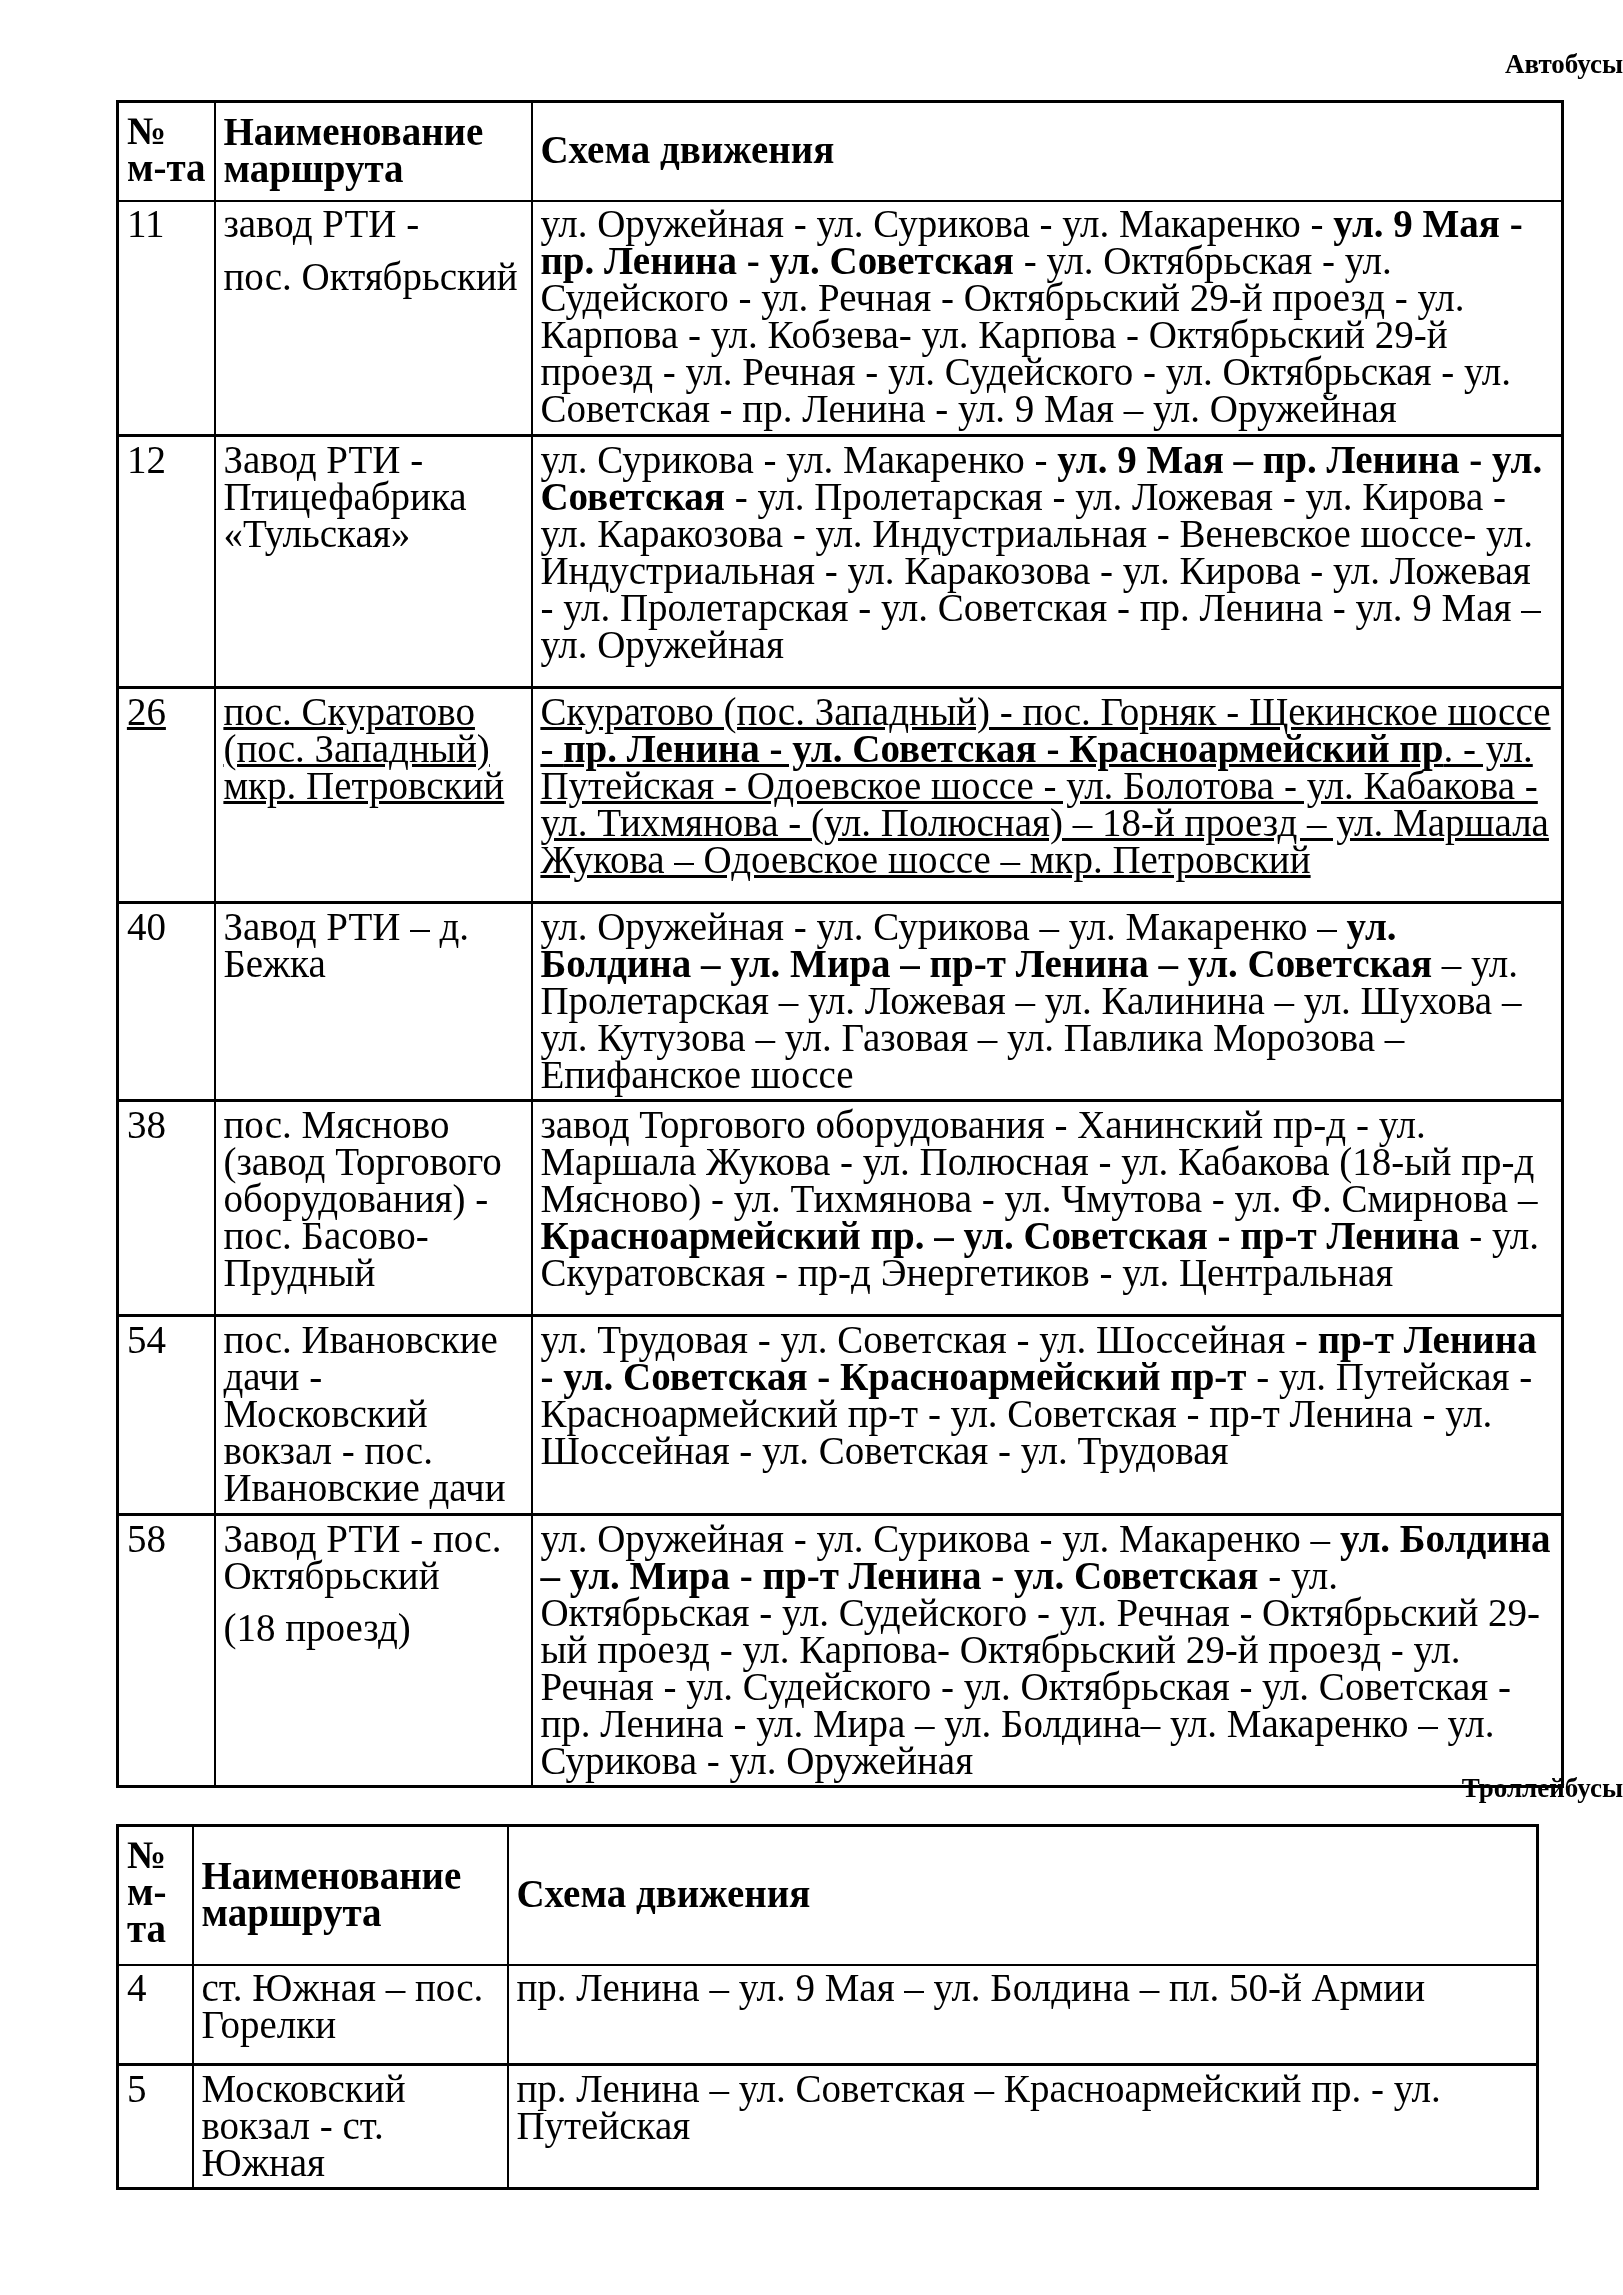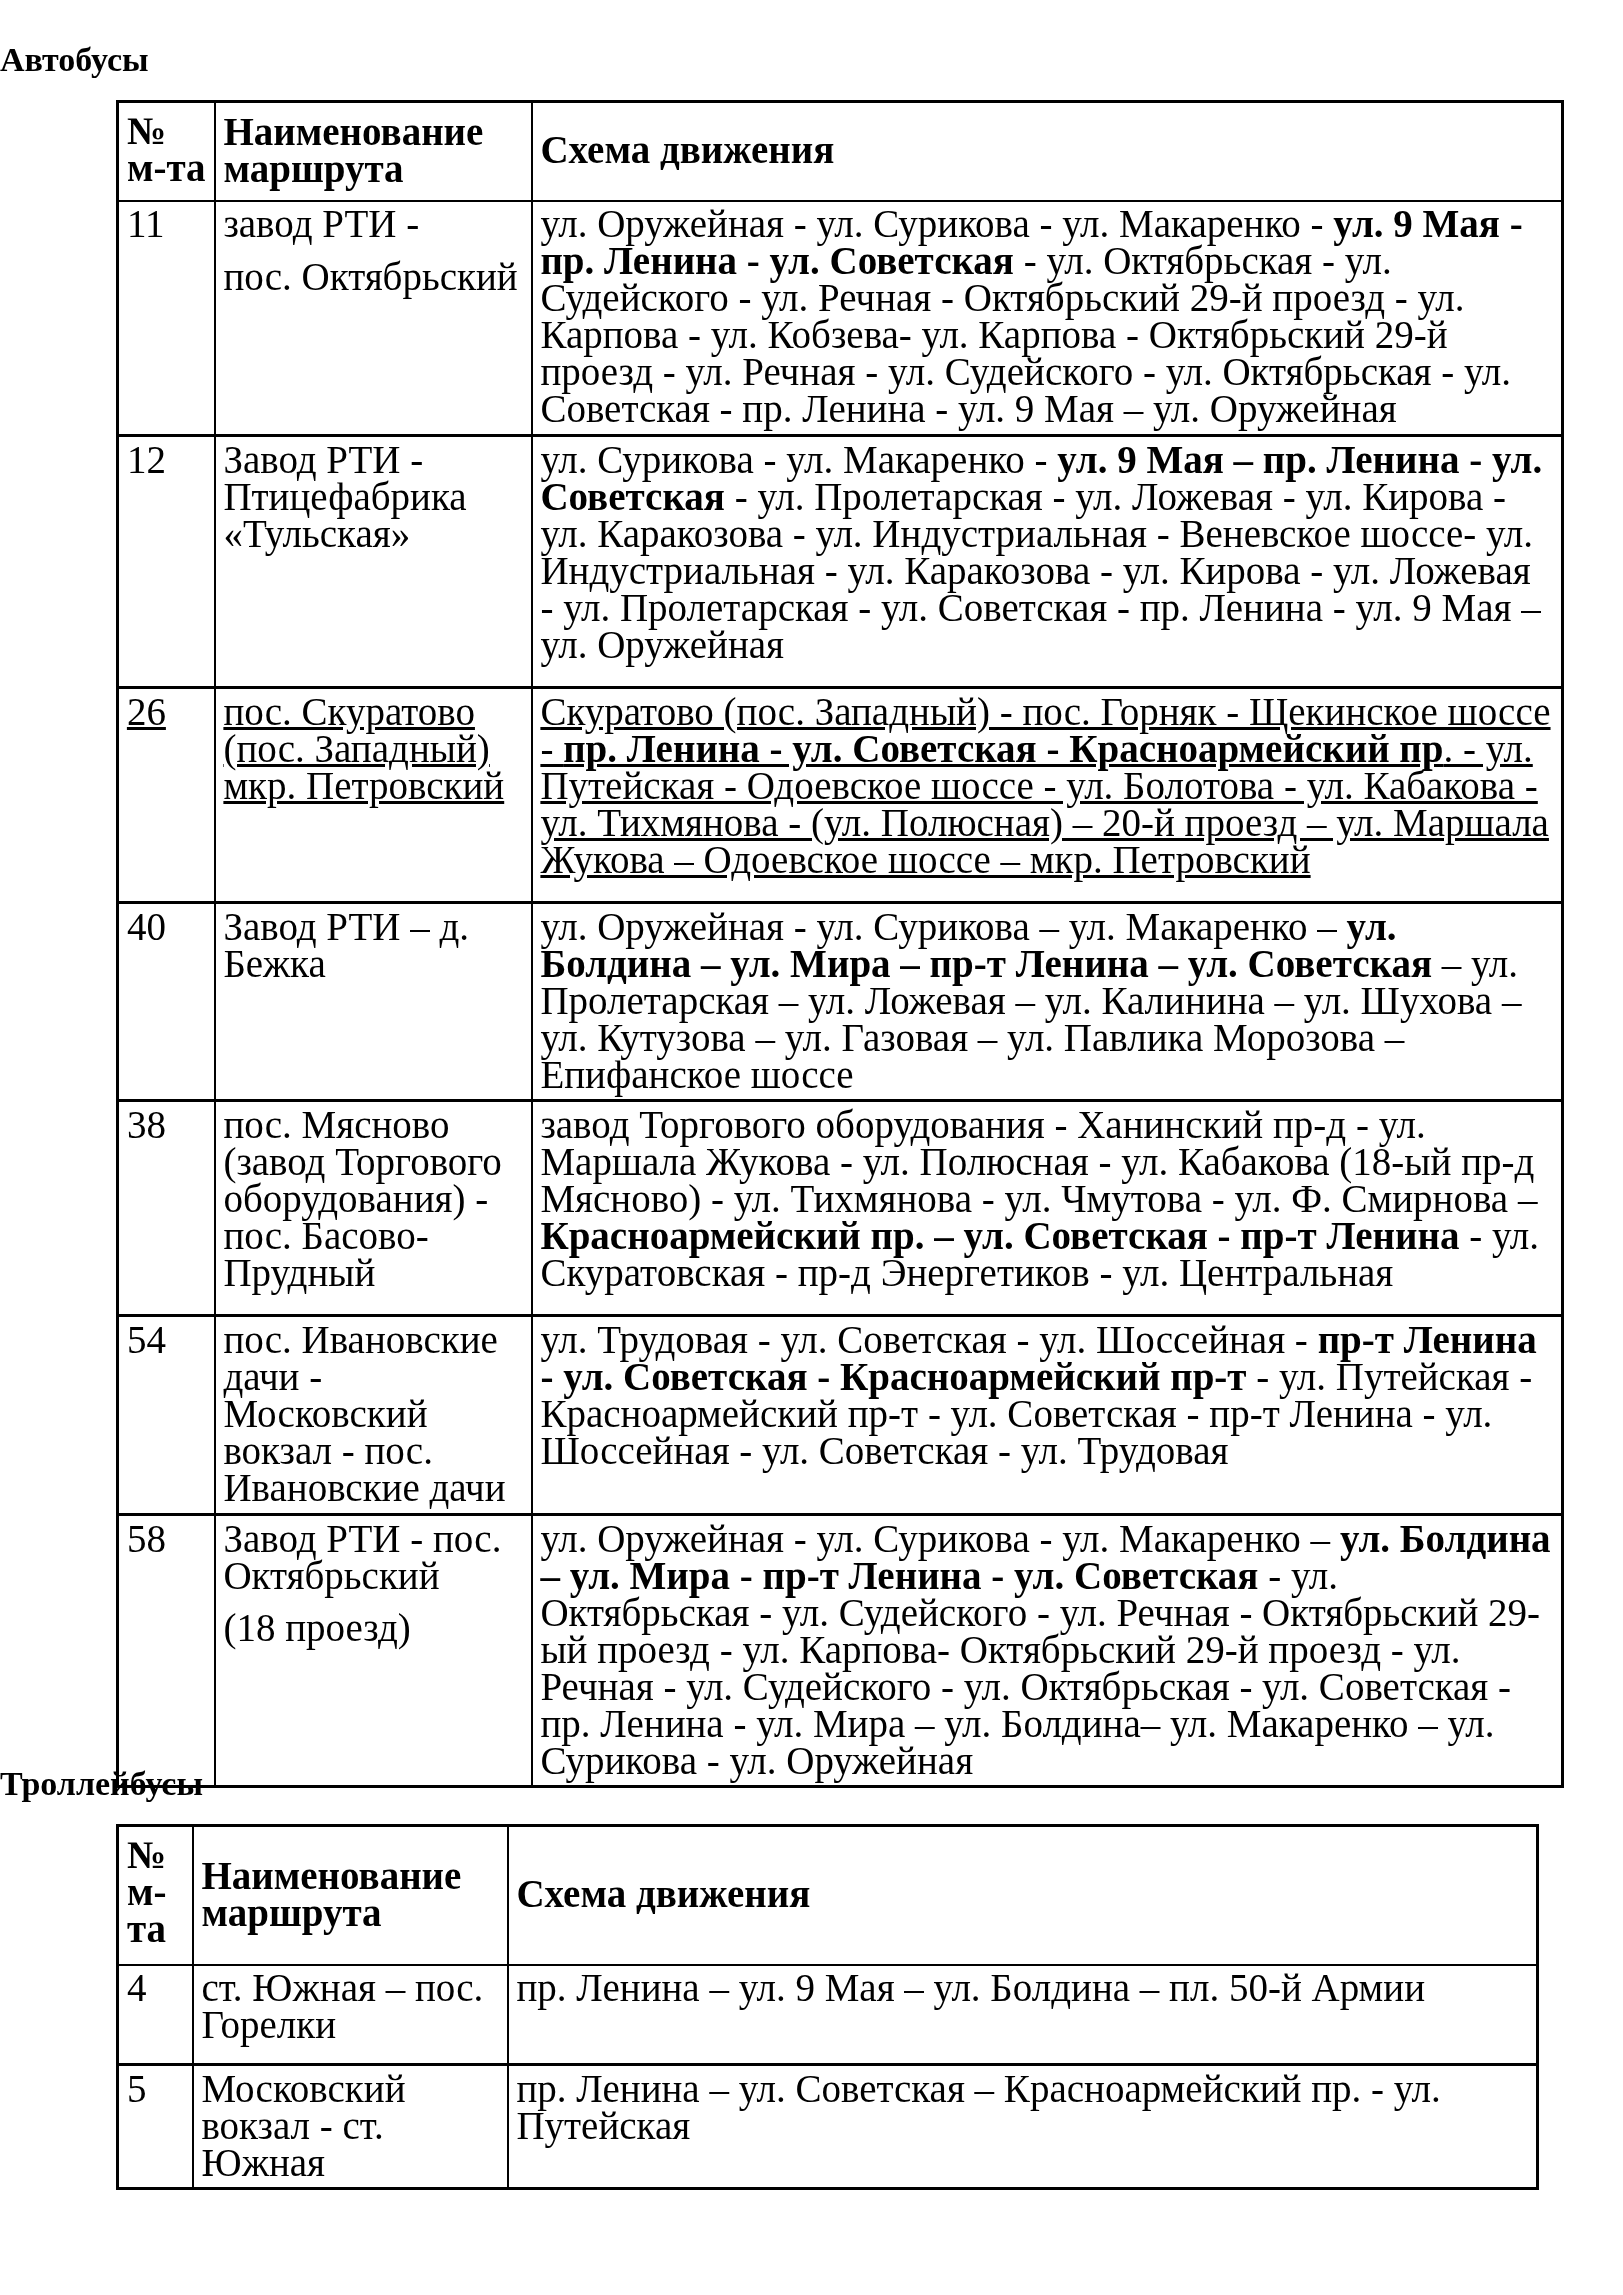--- a/index.html
+++ b/index.html
@@ -1,19 +1,19 @@
 <!DOCTYPE html>
 <html style="font-size:10.5px"><head>
 <meta charset="utf-8">
 <style>
   html, body { margin:0; padding:0; background:#ffffff; }
   body { width:1623px; height:2295px; position:relative; overflow:hidden;
          font-family:"Liberation Serif", serif; color:#000; }
-  .section-title { position:absolute; left:0; width:1623px; text-align:left;
-         font-weight:bold; font-size:34px; }
+  .section-title { position:absolute; left:0; width:1623px; text-align:right;
+         font-weight:bold; font-size:27px;margin-top:8px; }
   table { position:absolute; border-collapse:collapse; table-layout:fixed;
           font-size:39px; line-height:37px; }
   td, th { border:2px solid #000; vertical-align:top; padding:3.9px 7.9px 6.5px 7.9px;
            text-align:left; font-weight:normal; }
   th { font-weight:bold; vertical-align:middle; }
   tr.hdr th.num { vertical-align:top; padding-top:9.2px; }
   tr + tr td { border-top:3.9px solid #000; }
   table { border:3.3px solid #000; }
   .b { font-weight:bold; }
   .nm-line { display:block; }
@@ -58,21 +58,21 @@
         </td>
         <td><span>ул. Сурикова - ул. Макаренко - </span><span class="b">ул. 9 Мая – пр. Ленина - ул. Советская</span><span> - ул. Пролетарская - ул. Ложевая - ул. Кирова - ул. Каракозова - ул. Индустриальная - Веневское шоссе- ул. Индустриальная - ул. Каракозова - ул. Кирова - ул. Ложевая - ул. Пролетарская - ул. Советская - пр. Ленина - ул. 9 Мая – ул. Оружейная</span></td>
       </tr>
       <tr style="height: 215px; text-decoration: underline;">
         <td>26</td>
         <td>
           <span class="nm-line">пос. Скуратово</span>
           <span class="nm-line">(пос. Западный)</span>
           <span class="nm-line">мкр. Петровский</span>
         </td>
-        <td><span>Скуратово (пос. Западный) - пос. Горняк - Щекинское шоссе - </span><span class="b">пр. Ленина - ул. Советская - Красноармейский пр</span><span>. - ул. Путейская - Одоевское шоссе - ул. Болотова - ул. Кабакова - ул. Тихмянова - (ул. Полюсная) – 20-й проезд – ул. Маршала Жукова – Одоевское шоссе – мкр. Петровский</span></td>
+        <td><span>Скуратово (пос. Западный) - пос. Горняк - Щекинское шоссе - </span><span class="b">пр. Ленина - ул. Советская - Красноармейский пр</span><span>. - ул. Путейская - Одоевское шоссе - ул. Болотова - ул. Кабакова - ул. Тихмянова - (ул. Полюсная) – 18-й проезд – ул. Маршала Жукова – Одоевское шоссе – мкр. Петровский</span></td>
       </tr>
       <tr style="height: 175px;">
         <td>40</td>
         <td>
           <span class="nm-line">Завод РТИ – д. Бежка</span>
         </td>
         <td><span>ул. Оружейная - ул. Сурикова – ул. Макаренко – </span><span class="b">ул. Болдина – ул. Мира – пр-т Ленина – ул. Советская</span><span> – ул. Пролетарская – ул. Ложевая – ул. Калинина – ул. Шухова – ул. Кутузова – ул. Газовая – ул. Павлика Морозова – Епифанское шоссе</span></td>
       </tr>
       <tr style="height: 215px;">
         <td>38</td>

